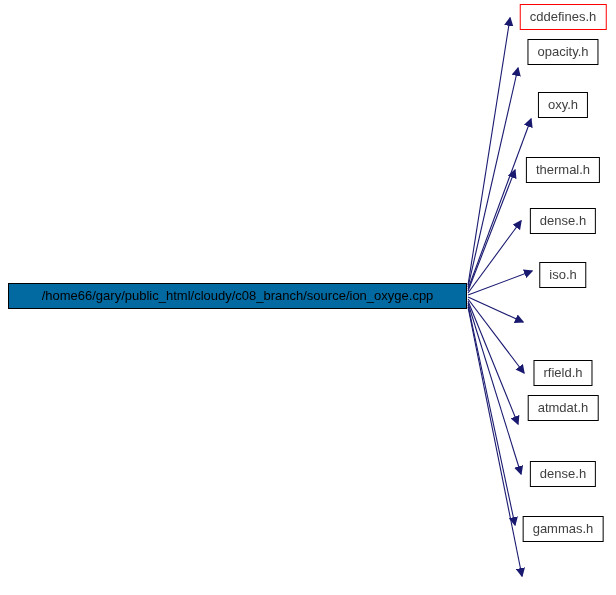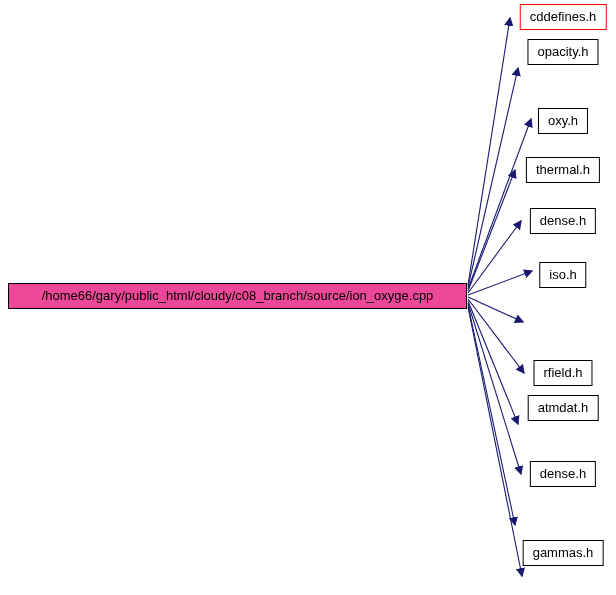--- a/index.html
+++ b/index.html
@@ -25,39 +25,39 @@
   .edges line {
     stroke: #191970;
     stroke-width: 1.1;
   }
   .node {
     position: absolute;
     box-sizing: border-box;
     height: 26px;
     line-height: 24px;
     font-size: 13px;
-    color: #000000;
+    color: #404040;
     text-align: center;
     white-space: nowrap;
     background: #ffffff;
     border: 1px solid #000000;
     padding: 0 9px;
   }
   .src-node {
     position: absolute;
     box-sizing: border-box;
     left: 8px;
     top: 283px;
     width: 459px;
     height: 26px;
     line-height: 24px;
     font-size: 13px;
     text-align: center;
     white-space: nowrap;
-    background: #ec4899;
+    background: #0369a1;
     border: 1px solid #000000;
     color: #000000;
   }
   .hdr-node {
     left: 563px;
     transform: translateX(-50%);
     cursor: pointer;
   }
   .hdr-node.red {
     border-color: #ff0000;
@@ -85,22 +85,22 @@
     <line x1="468" y1="301" x2="518" y2="424" marker-end="url(#arrow)"></line>
     <line x1="468" y1="303" x2="521" y2="474" marker-end="url(#arrow)"></line>
     <line x1="468" y1="305" x2="515" y2="525" marker-end="url(#arrow)"></line>
     <line x1="468" y1="307" x2="522" y2="576" marker-end="url(#arrow)"></line>
   </svg>
 
   <div class="src-node">/home66/gary/public_html/cloudy/c08_branch/source/ion_oxyge.cpp</div>
 
   <div class="node hdr-node red" style="top:4px">cddefines.h</div>
   <div class="node hdr-node" style="top:39px">opacity.h</div>
-  <div class="node hdr-node" style="top:108px">oxy.h</div>
+  <div class="node hdr-node" style="top:92px">oxy.h</div>
   <div class="node hdr-node" style="top:208px">dense.h</div>
   <div class="node hdr-node" style="top:157px">thermal.h</div>
   <div class="node hdr-node" style="top:262px">iso.h</div>
   <div class="node hdr-node" style="top:360px">rfield.h</div>
   <div class="node hdr-node" style="top:395px">atmdat.h</div>
   <div class="node hdr-node" style="top:461px">dense.h</div>
-  <div class="node hdr-node" style="top:540px">gammas.h</div>
+  <div class="node hdr-node" style="top:516px">gammas.h</div>
 
 </div>
 
 </body></html>

